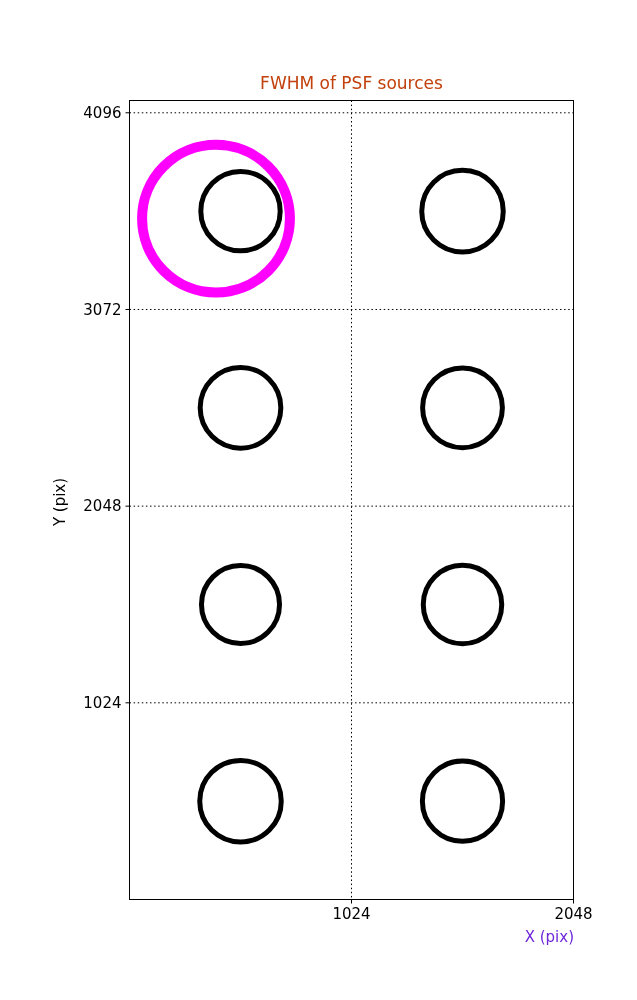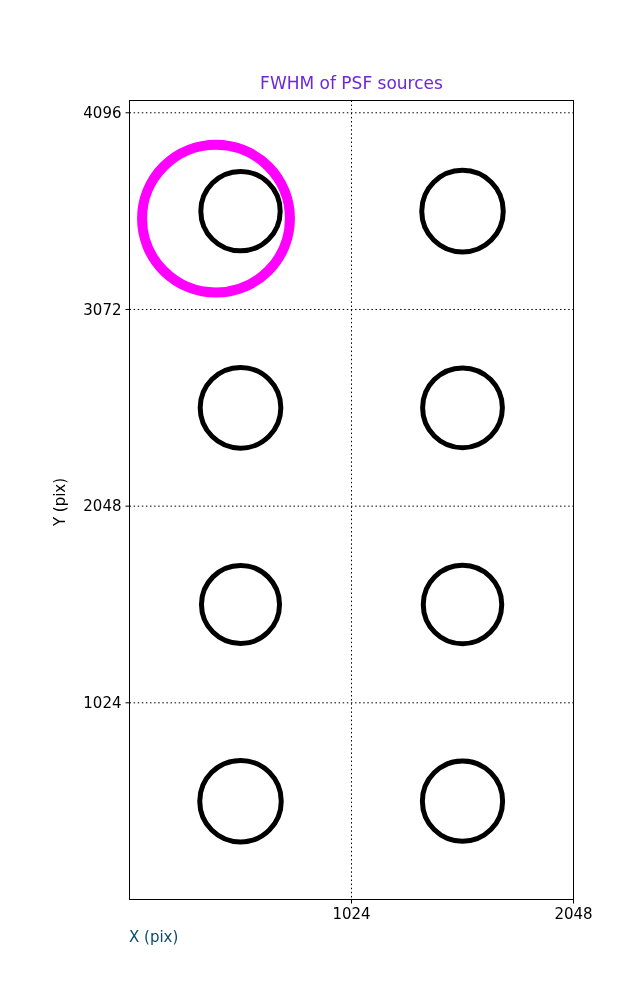--- a/index.html
+++ b/index.html
@@ -10,29 +10,29 @@
     font-family:"DejaVu Sans", sans-serif;
     color:#000000;
     overflow:hidden;
   }
   .chart-title{
     position:absolute;
     left:129px;top:73px;width:445px;
     text-align:center;
     font-size:17px;
     line-height:20px;
-    color:#6d28d9;
+    color:#c2410c;
     white-space:nowrap;
   }
   .x-label{
     position:absolute;
     left:129px;top:928px;width:445px;
-    text-align:left;
+    text-align:right;
     font-size:15px;
-    color:#0c4a6e;
+    color:#6d28d9;
   }
   .y-label{
     position:absolute;
     left:0px;top:0px;
     transform:translate(60px,502px) rotate(-90deg) translate(-50%,-50%);
     transform-origin:0 0;
     font-size:15px;
     color:#000000;
     white-space:nowrap;
   }

